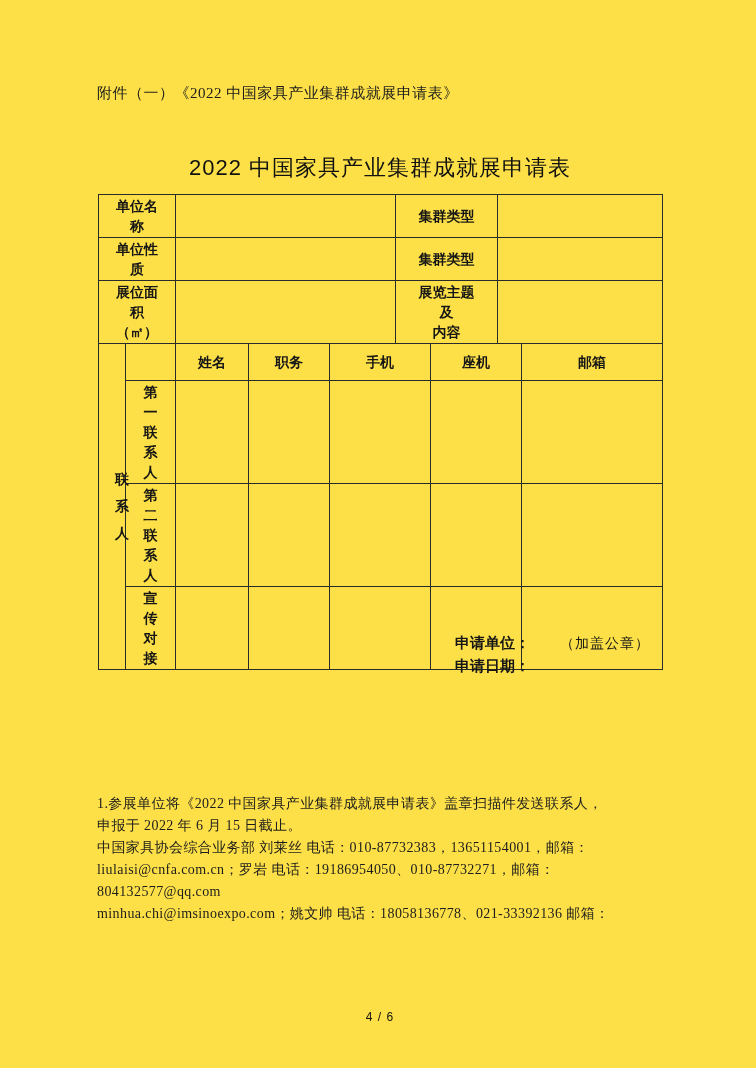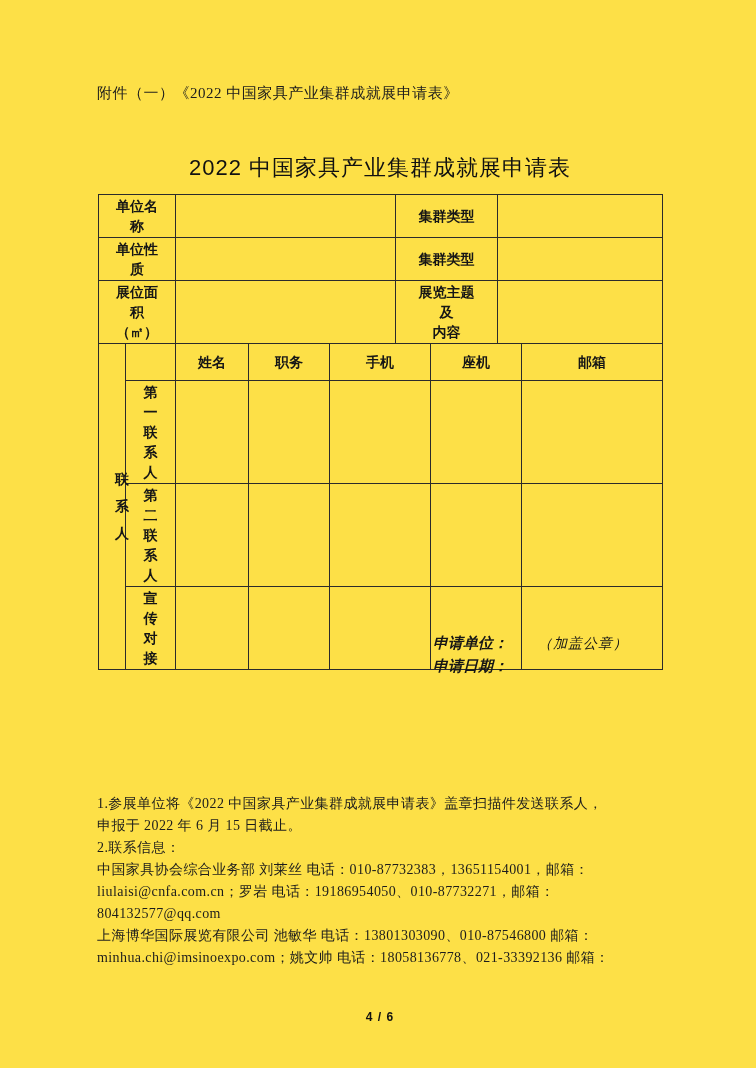--- a/index.html
+++ b/index.html
@@ -35,41 +35,40 @@
     padding:1px 16px;
   }
   .lbl {
     font-family:"Liberation Sans","DejaVu Sans",sans-serif;
     font-weight:bold; font-size:14px; line-height:20px;
     white-space:pre-line;
     color:#161616;
   }
   .vlabel { line-height:27px; }
   .signature-block {
-    position:absolute; left:433px; top:632px;
+    position:absolute; left:455px; top:632px;
     font-family:"Liberation Sans","DejaVu Sans",sans-serif;
     font-weight:bold; font-size:15px; line-height:22px;
     color:#161616;
-    font-style:italic;
   }
   .seal-note {
     font-family:"Liberation Serif","DejaVu Serif",serif;
     font-weight:normal; font-size:14px;
     margin-left:30px; letter-spacing:1px;
   }
   .notes-block {
     position:absolute; left:97px; top:793px; width:575px;
     font-size:14px; line-height:22px; letter-spacing:0.4px;
     color:#1c1c1c;
   }
   .page-number {
     position:absolute; left:98px; top:1010px; width:564px;
     text-align:center;
     font-family:"Liberation Sans","DejaVu Sans",sans-serif;
-    font-weight:bold; font-size:12px; letter-spacing:1px;
+    font-weight:normal; font-size:12px; letter-spacing:1px;
     color:#111;
   }
 </style>
 </head>
 <body>
 
 <div class="page">
 
   <div class="attachment-heading">附件（一）《2022 中国家具产业集群成就展申请表》</div>
 
@@ -156,23 +155,21 @@
       <span>申请单位：</span><span class="seal-note">（加盖公章）</span>
     </div>
     <div>
       <span>申请日期：</span>
     </div>
   </div>
 
   <div class="notes-block">
     <div>1.参展单位将《2022 中国家具产业集群成就展申请表》盖章扫描件发送联系人，</div>
     <div>申报于 2022 年 6 月 15 日截止。</div>
-    <div>2.联系信息：</div>
     <div>中国家具协会综合业务部 刘莱丝 电话：010-87732383，13651154001，邮箱：</div>
     <div>liulaisi@cnfa.com.cn；罗岩 电话：19186954050、010-87732271，邮箱：</div>
     <div>804132577@qq.com</div>
-    <div>上海博华国际展览有限公司 池敏华 电话：13801303090、010-87546800 邮箱：</div>
     <div>minhua.chi@imsinoexpo.com；姚文帅 电话：18058136778、021-33392136 邮箱：</div>
   </div>
 
   <div class="page-number">4 / 6</div>
 
 </div>
 
 </body></html>

